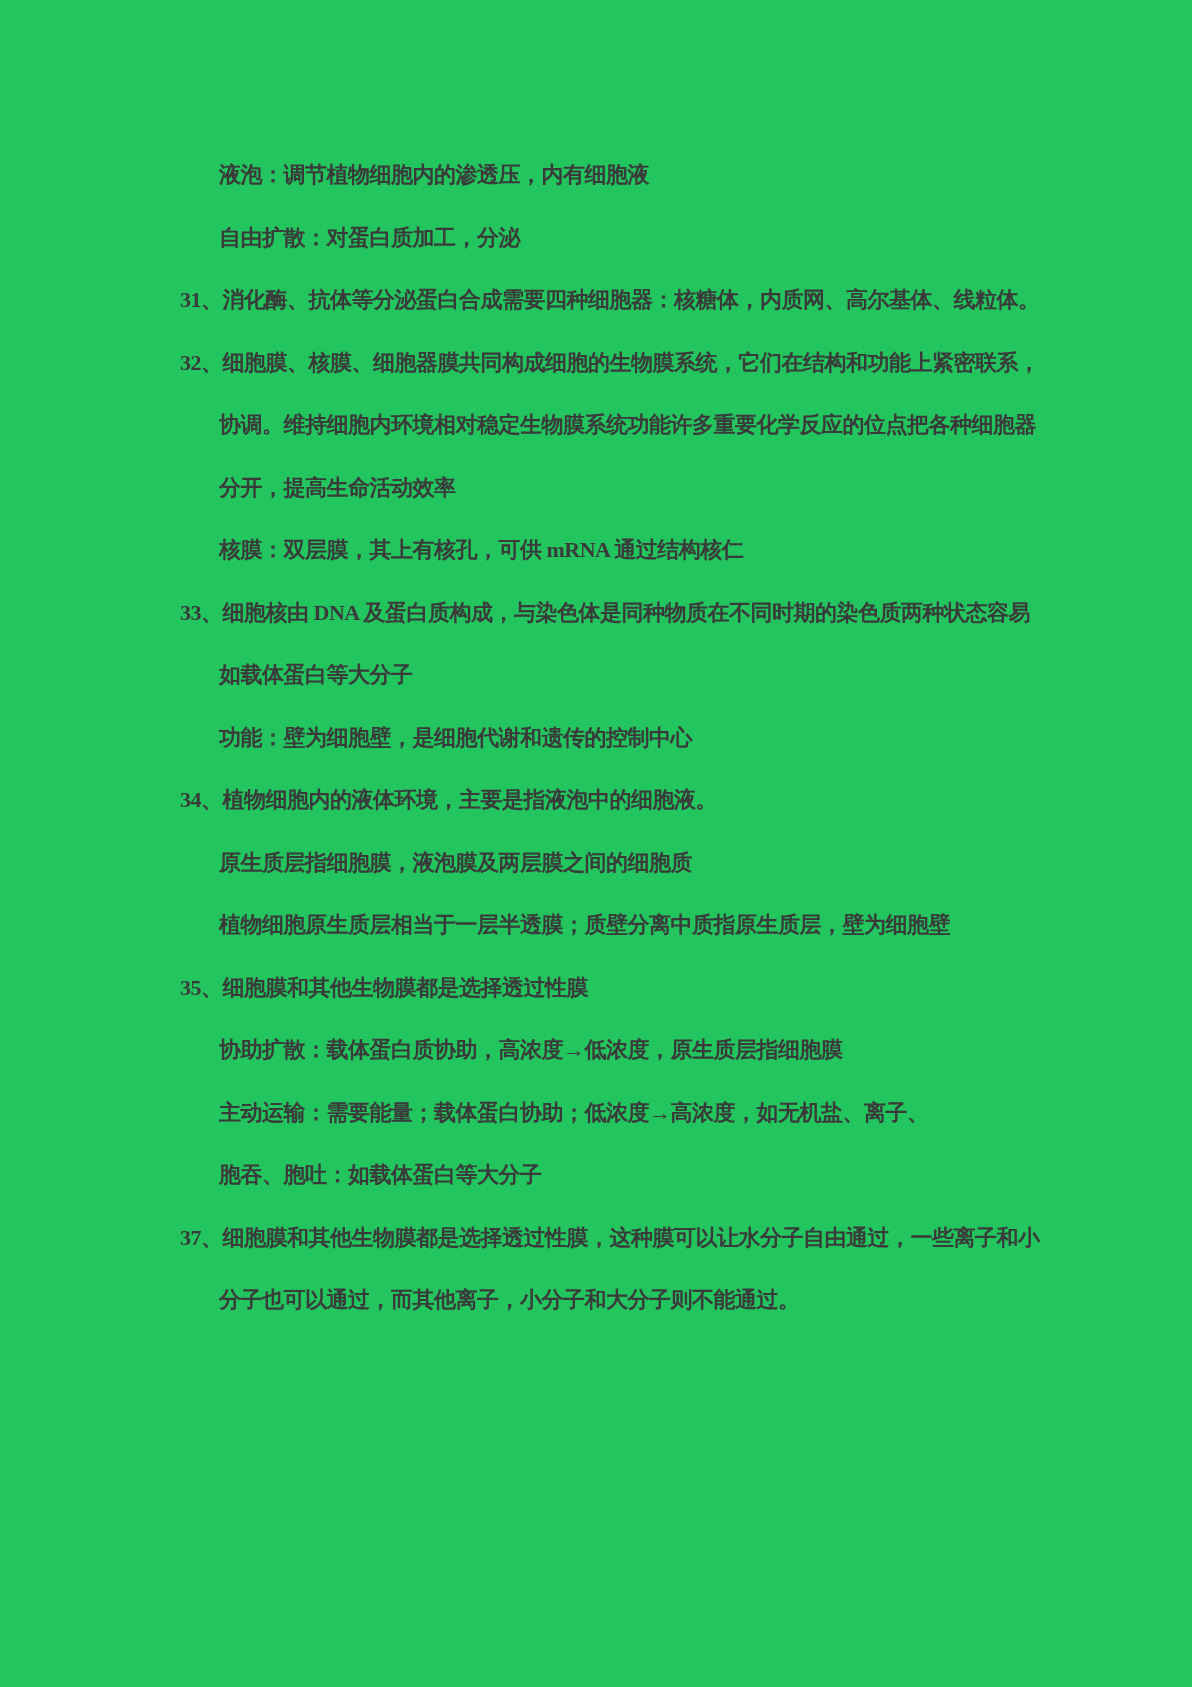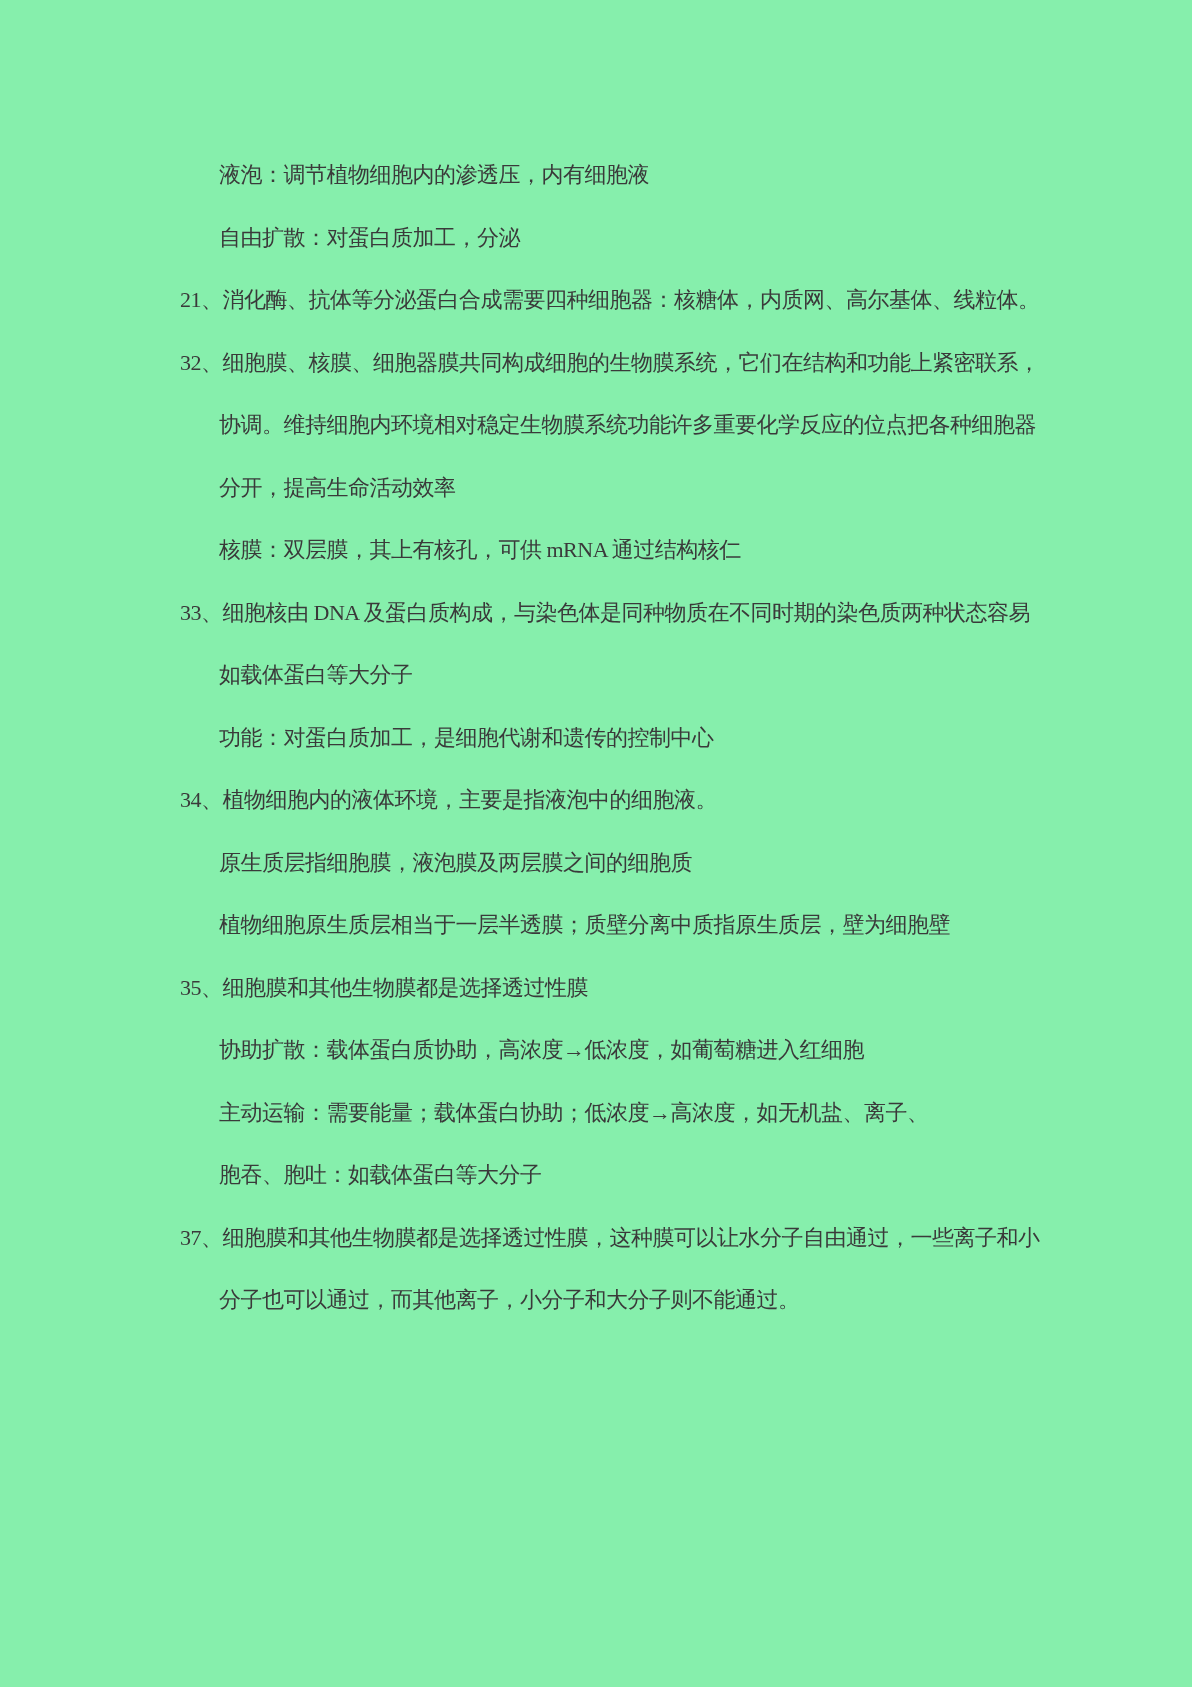--- a/index.html
+++ b/index.html
@@ -4,23 +4,24 @@
 <style>
   html, body {
     margin: 0;
     padding: 0;
     background: #ffffff;
   }
   .page {
     position: relative;
     width: 1192px;
     height: 1687px;
-    background: #86efac;
+    background: #22c55e;
     overflow: hidden;
     font-family: "Liberation Serif", "DejaVu Serif", serif;
+    font-weight: bold;
   }
   .doc {
     position: absolute;
     top: 144px;
     left: 0;
     right: 0;
   }
   .doc-line {
     height: 62.5px;
     display: flex;
@@ -33,31 +34,31 @@
   .indent-0 { padding-left: 180px; }
   .indent-1 { padding-left: 219px; }
 </style>
 </head>
 <body>
 
 <div class="page">
   <div class="doc">
     <div class="doc-line indent-1">液泡：调节植物细胞内的渗透压，内有细胞液</div>
     <div class="doc-line indent-1">自由扩散：对蛋白质加工，分泌</div>
-    <div class="doc-line indent-0">21、消化酶、抗体等分泌蛋白合成需要四种细胞器：核糖体，内质网、高尔基体、线粒体。</div>
+    <div class="doc-line indent-0">31、消化酶、抗体等分泌蛋白合成需要四种细胞器：核糖体，内质网、高尔基体、线粒体。</div>
     <div class="doc-line indent-0">32、细胞膜、核膜、细胞器膜共同构成细胞的生物膜系统，它们在结构和功能上紧密联系，</div>
     <div class="doc-line indent-1">协调。维持细胞内环境相对稳定生物膜系统功能许多重要化学反应的位点把各种细胞器</div>
     <div class="doc-line indent-1">分开，提高生命活动效率</div>
     <div class="doc-line indent-1">核膜：双层膜，其上有核孔，可供 mRNA 通过结构核仁</div>
     <div class="doc-line indent-0">33、细胞核由 DNA 及蛋白质构成，与染色体是同种物质在不同时期的染色质两种状态容易</div>
     <div class="doc-line indent-1">如载体蛋白等大分子</div>
-    <div class="doc-line indent-1">功能：对蛋白质加工，是细胞代谢和遗传的控制中心</div>
+    <div class="doc-line indent-1">功能：壁为细胞壁，是细胞代谢和遗传的控制中心</div>
     <div class="doc-line indent-0">34、植物细胞内的液体环境，主要是指液泡中的细胞液。</div>
     <div class="doc-line indent-1">原生质层指细胞膜，液泡膜及两层膜之间的细胞质</div>
     <div class="doc-line indent-1">植物细胞原生质层相当于一层半透膜；质壁分离中质指原生质层，壁为细胞壁</div>
     <div class="doc-line indent-0">35、细胞膜和其他生物膜都是选择透过性膜</div>
-    <div class="doc-line indent-1">协助扩散：载体蛋白质协助，高浓度→低浓度，如葡萄糖进入红细胞</div>
+    <div class="doc-line indent-1">协助扩散：载体蛋白质协助，高浓度→低浓度，原生质层指细胞膜</div>
     <div class="doc-line indent-1">主动运输：需要能量；载体蛋白协助；低浓度→高浓度，如无机盐、离子、</div>
     <div class="doc-line indent-1">胞吞、胞吐：如载体蛋白等大分子</div>
     <div class="doc-line indent-0">37、细胞膜和其他生物膜都是选择透过性膜，这种膜可以让水分子自由通过，一些离子和小</div>
     <div class="doc-line indent-1">分子也可以通过，而其他离子，小分子和大分子则不能通过。</div>
   </div>
 </div>
 
 </body></html>

